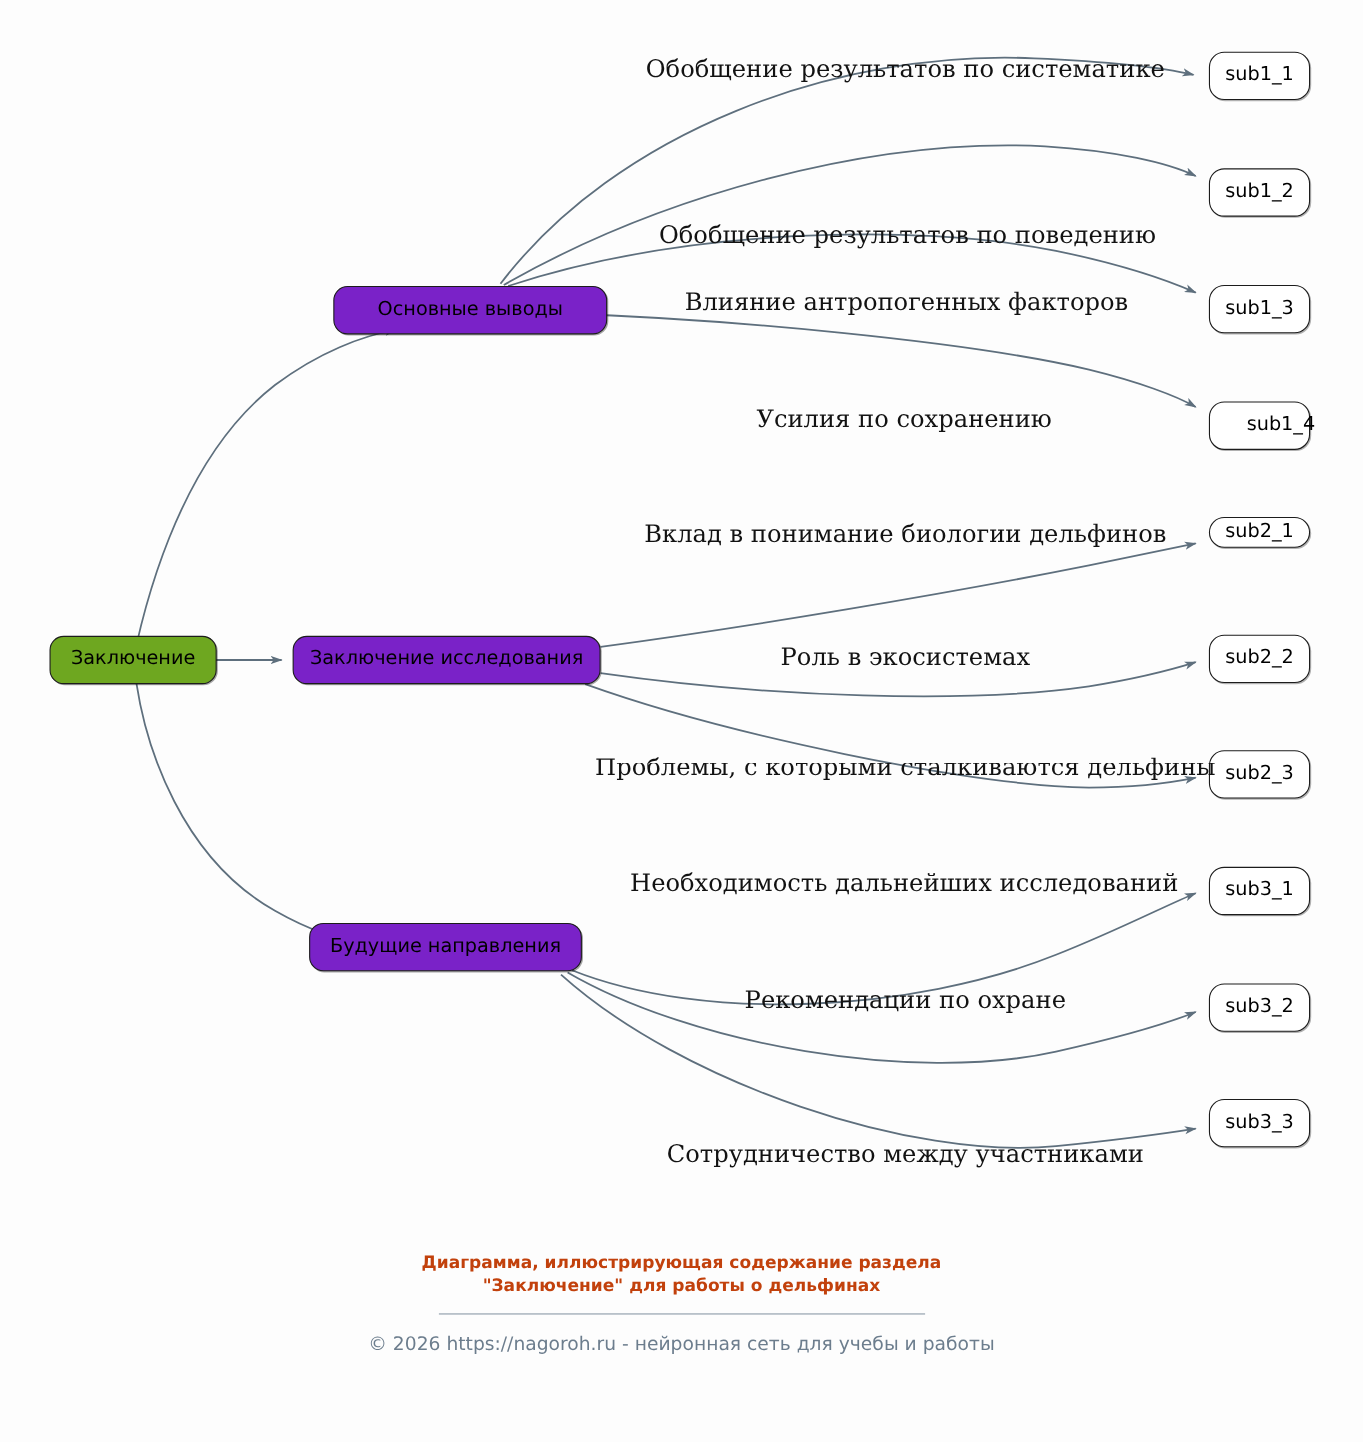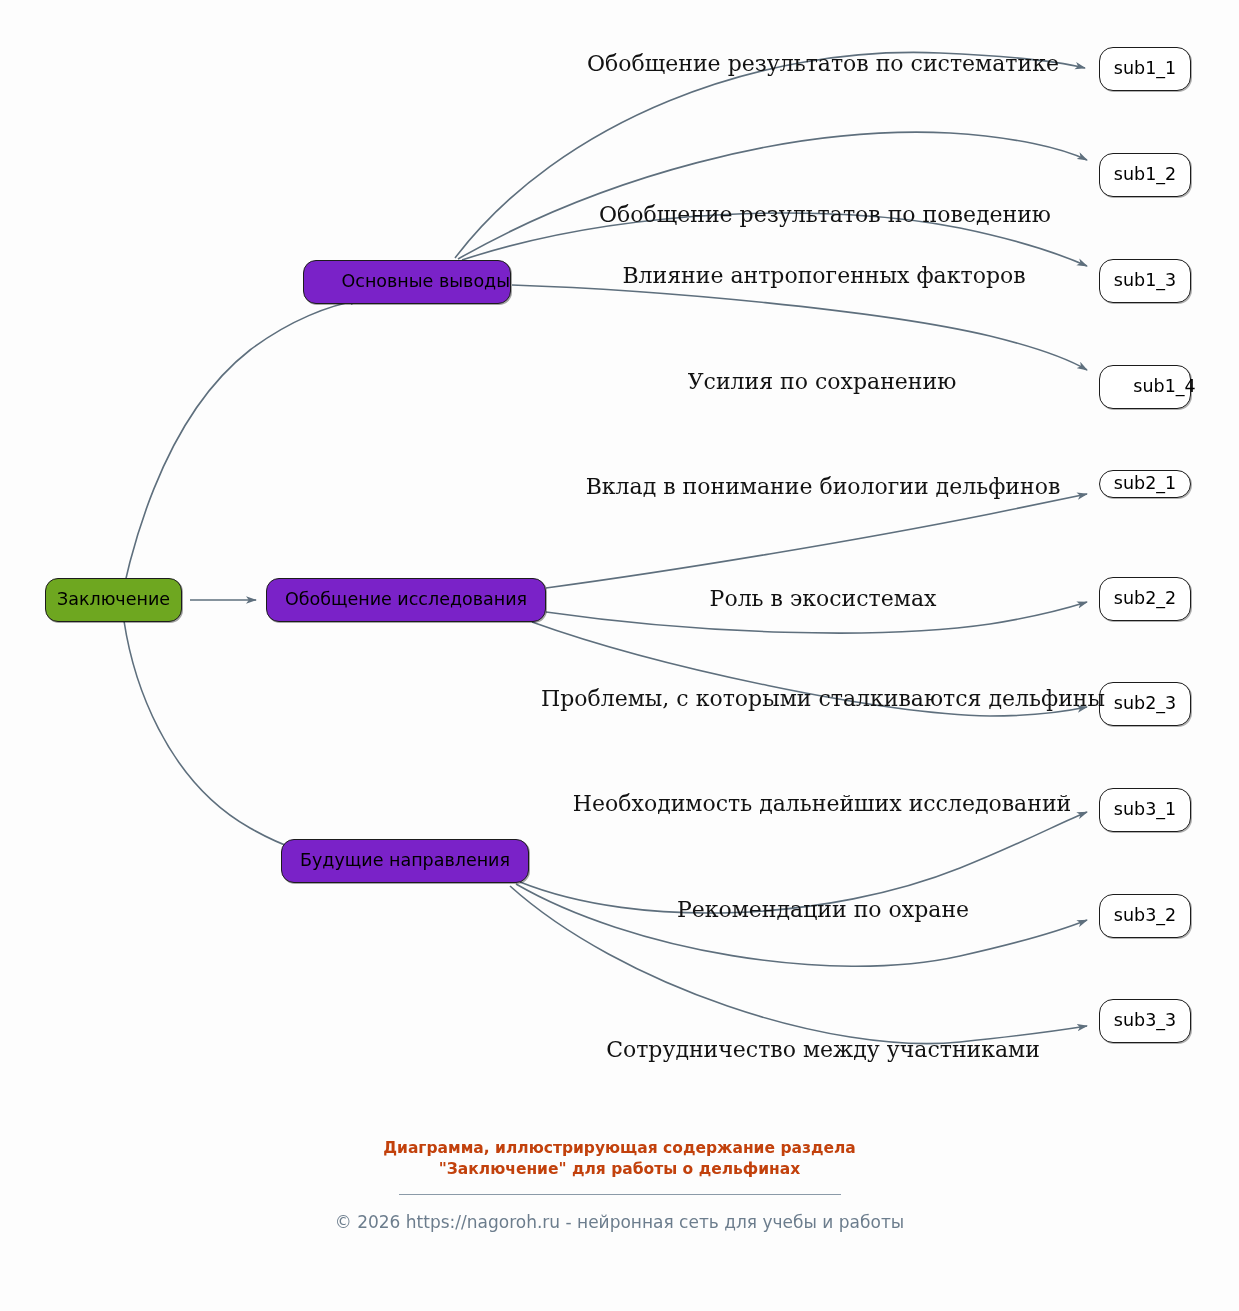--- a/index.html
+++ b/index.html
@@ -120,30 +120,30 @@
 
     <path class="edge-path" marker-end="url(#arw)" d="M546,588 C680,570 860,540 990,514 C1035,505 1068,498 1087,494"></path>
     <path class="edge-path" marker-end="url(#arw)" d="M546,612 C700,634 880,640 990,624 C1034,617 1068,608 1087,602"></path>
     <path class="edge-path" marker-end="url(#arw)" d="M532,622 C660,668 880,714 990,716 C1034,716 1068,711 1087,707"></path>
 
     <path class="edge-path" marker-end="url(#arw)" d="M520,882 C640,930 830,920 960,868 C1018,845 1062,822 1087,812"></path>
     <path class="edge-path" marker-end="url(#arw)" d="M516,884 C630,950 830,985 960,956 C1018,943 1062,930 1087,920"></path>
     <path class="edge-path" marker-end="url(#arw)" d="M510,886 C620,985 830,1055 960,1042 C1018,1036 1062,1030 1087,1026"></path>
   </svg>
 
-  <div class="node node-root" style="left:45px; top:578px; width:137px; height:44px;">
+  <div class="node node-root" style="left:45px; top:578px; width:152px; height:44px;">
     <span>Заключение</span>
   </div>
 
-  <div class="node node-branch" style="left:303px; top:260px; width:208px; height:44px;justify-content:flex-end;">
+  <div class="node node-branch" style="left:303px; top:260px; width:249px; height:44px;">
     <span>Основные выводы</span>
   </div>
 
   <div class="node node-branch" style="left:266px; top:578px; width:280px; height:44px;">
-    <span>Обобщение исследования</span>
+    <span>Заключение исследования</span>
   </div>
 
   <div class="node node-branch" style="left:281px; top:839px; width:248px; height:44px;">
     <span>Будущие направления</span>
   </div>
 
   <div class="node node-leaf" style="left:1099px; top:47px; width:92px; height:44px;">
     <span>sub1_1</span>
   </div>
   <div class="node node-leaf" style="left:1099px; top:153px; width:92px; height:44px;">

